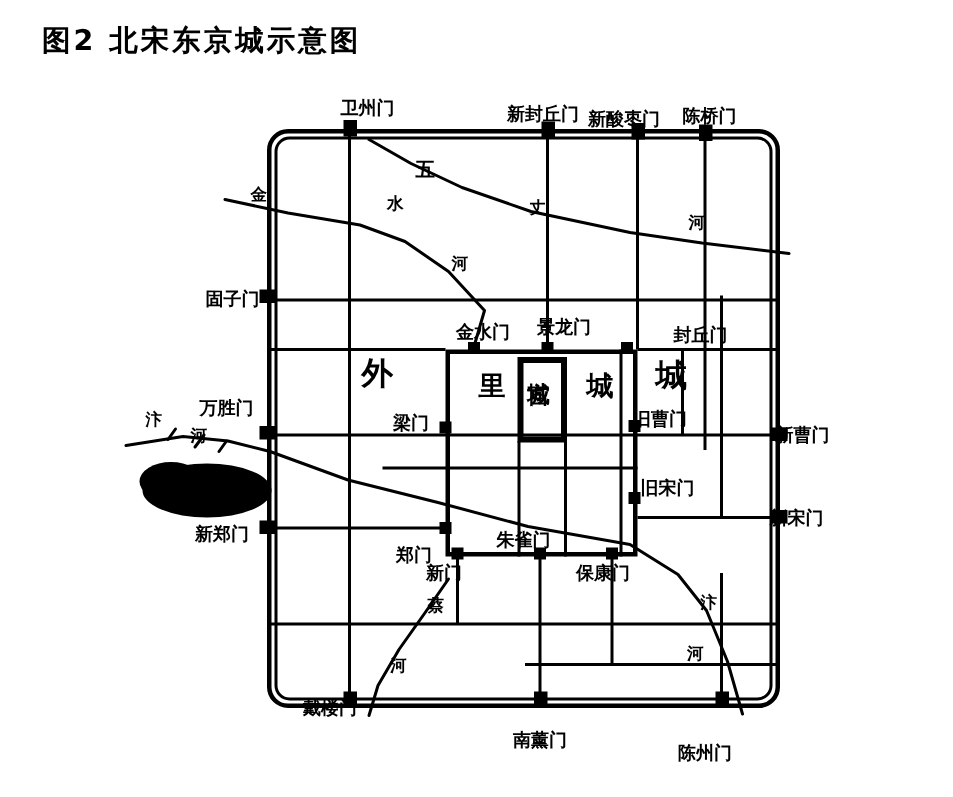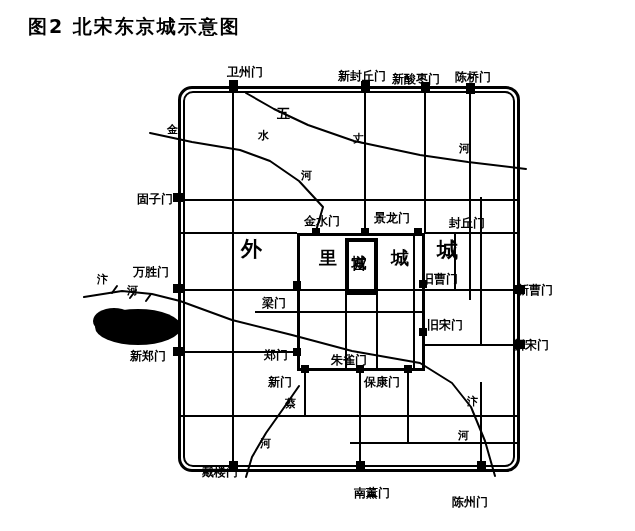--- a/index.html
+++ b/index.html
@@ -109,33 +109,33 @@
   <div class="lbl" style="left:455px;top:71px">陈桥门</div>
 
   <div class="lbl" style="left:137px;top:193px">固子门</div>
   <div class="lbl" style="left:133px;top:266px">万胜门</div>
   <div class="lbl" style="left:130px;top:350px">新郑门</div>
 
   <div class="lbl" style="left:517px;top:284px">新曹门</div>
   <div class="lbl" style="left:513px;top:339px">新宋门</div>
 
   <div class="lbl" style="left:202px;top:466px">戴楼门</div>
-  <div class="lbl" style="left:354px;top:487px">南薰门</div>
+  <div class="lbl" style="left:342px;top:487px">南薰门</div>
   <div class="lbl" style="left:452px;top:496px">陈州门</div>
 
   <div class="lbl" style="left:304px;top:215px">金水门</div>
-  <div class="lbl" style="left:374px;top:212px">景龙门</div>
+  <div class="lbl" style="left:358px;top:212px">景龙门</div>
   <div class="lbl" style="left:449px;top:217px">封丘门</div>
-  <div class="lbl" style="left:262px;top:297px">梁门</div>
-  <div class="lbl" style="left:264px;top:349px">郑门</div>
+  <div class="lbl" style="left:262px;top:276px">梁门</div>
+  <div class="lbl" style="left:264px;top:364px">郑门</div>
   <div class="lbl" style="left:422px;top:273px">旧曹门</div>
   <div class="lbl" style="left:427px;top:319px">旧宋门</div>
-  <div class="lbl" style="left:268px;top:376px">新门</div>
+  <div class="lbl" style="left:284px;top:376px">新门</div>
   <div class="lbl" style="left:331px;top:354px">朱雀门</div>
-  <div class="lbl" style="left:364px;top:376px">保康门</div>
+  <div class="lbl" style="left:384px;top:376px">保康门</div>
 
   <div class="lbl big" style="left:241px;top:239px">外</div>
   <div class="lbl big" style="left:437px;top:240px">城</div>
   <div class="lbl mid" style="left:319px;top:249px">里</div>
   <div class="lbl mid" style="left:391px;top:249px">城</div>
   <div class="lbl vert" style="left:351px;top:242px;font-size:15px;height:50px">宫城</div>
 
   <div class="lbl riv" style="left:167px;top:124px">金</div>
   <div class="lbl riv" style="left:258px;top:130px">水</div>
   <div class="lbl riv" style="left:301px;top:170px">河</div>

